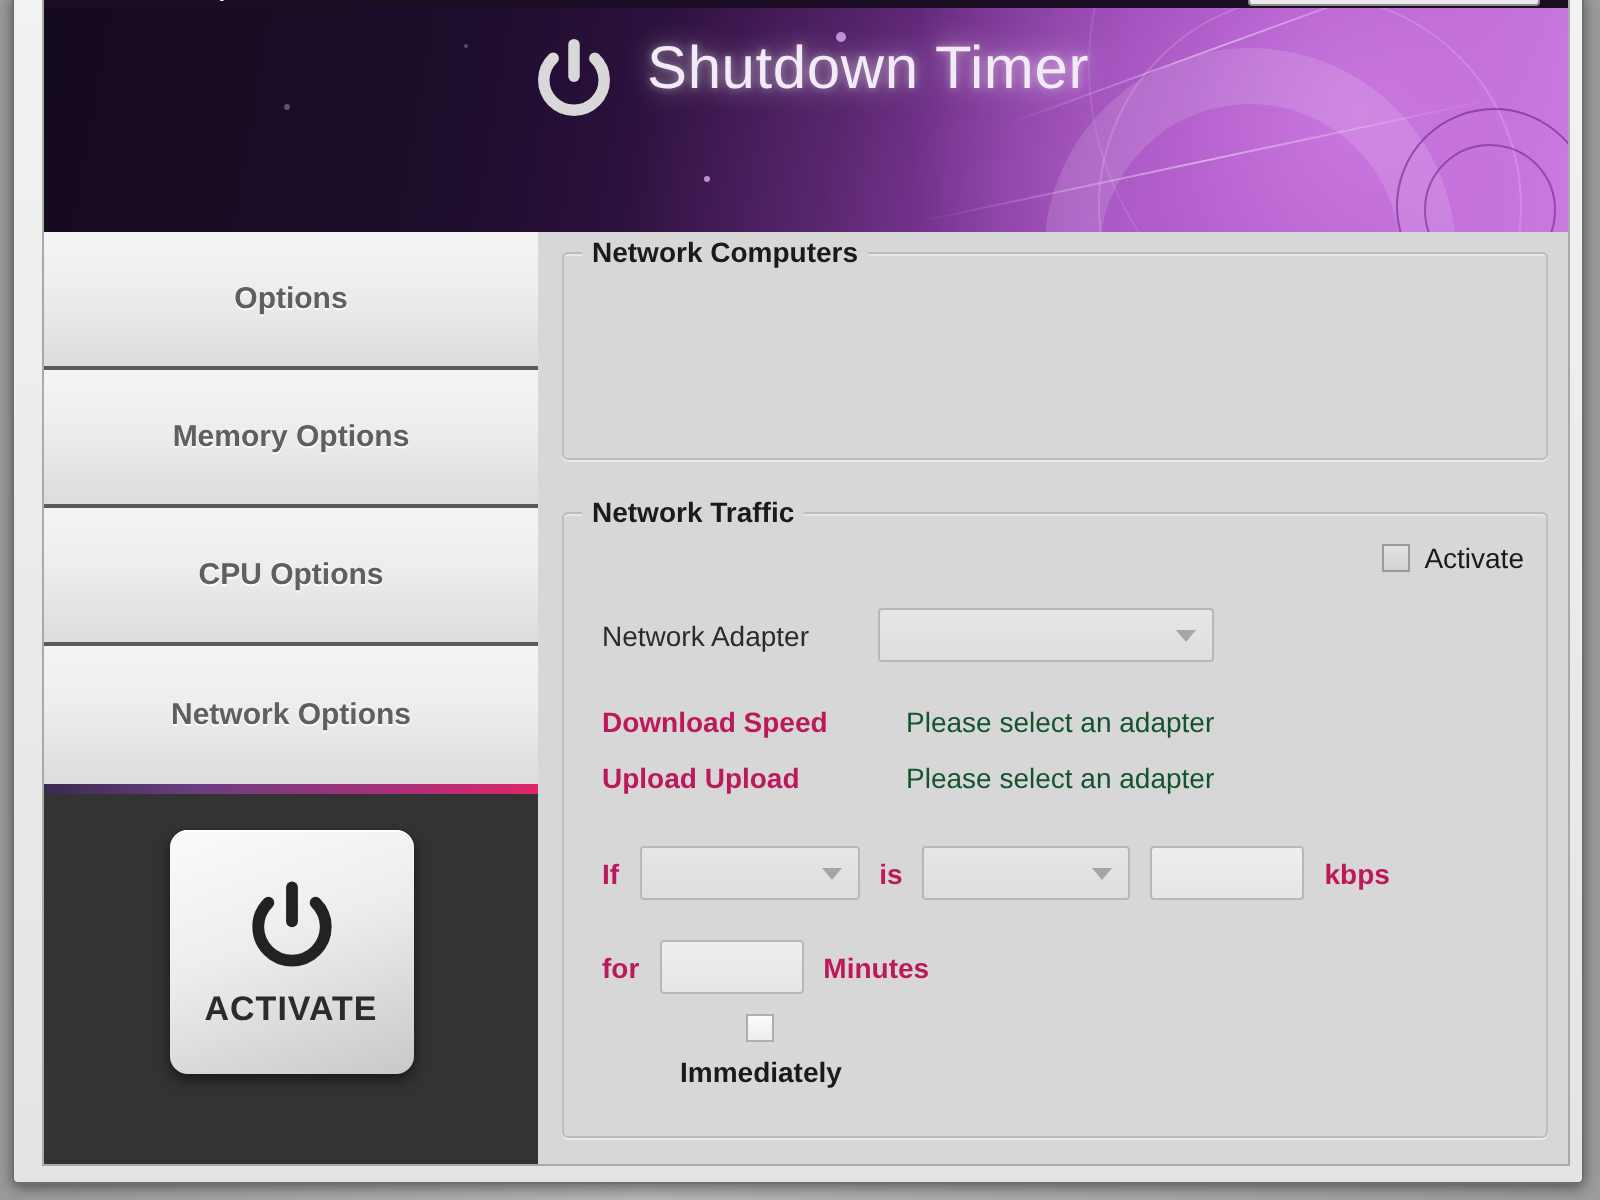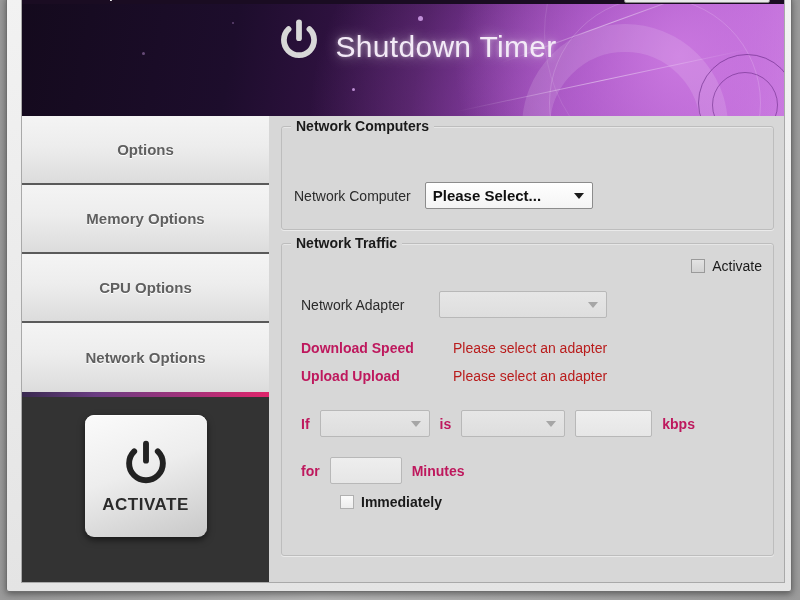--- a/index.html
+++ b/index.html
@@ -96,24 +96,24 @@
     height: 1px;
     background: linear-gradient(90deg, rgba(255,255,255,0), rgba(255,255,255,.45), rgba(255,255,255,0));
     pointer-events: none;
   }
   #streak1 { width: 300px; left: 430px; top: 88px; transform: rotate(-12deg); }
   #streak2 { width: 240px; left: 470px; top: 30px; transform: rotate(-20deg); }
   .speck { position: absolute; border-radius: 50%; background: rgba(230,180,255,.75); }
 
   #header-title-wrap {
     position: absolute;
-    left: 12px; top: 26px;
+    left: 0; top: 26px;
     width: 764px;
     display: flex;
-    align-items: flex-end;
+    align-items: flex-start;
     justify-content: center;
     gap: 14px;
   }
   #power-glyph-header { width: 46px; height: 46px; display: block; }
   #app-title {
     font-size: 30px;
     color: #f3eaf7;
     letter-spacing: .3px;
     text-shadow: 0 0 14px rgba(255,255,255,.55), 0 0 4px rgba(255,255,255,.4);
     white-space: nowrap;
@@ -218,21 +218,21 @@
     background: #d7d7d7;
     box-sizing: border-box;
     padding: 10px 12px 0 12px;
   }
   .groupbox {
     position: relative;
     border: 1px solid #bdbdbd;
     border-radius: 3px;
     background: #d7d7d7;
     box-shadow: inset 0 1px 0 #e6e6e6, 0 1px 0 #eaeaea;
-    margin-bottom: 13px;
+    margin-bottom: 26px;
     box-sizing: border-box;
   }
   .group-title {
     position: absolute;
     top: -9px;
     left: 9px;
     padding: 0 5px;
     background: #d7d7d7;
     font-size: 14px;
     font-weight: bold;
@@ -294,40 +294,40 @@
     width: 14px; height: 14px;
     border: 1px solid #9a9a9a;
     background: linear-gradient(180deg, #e3e3e3 0%, #d2d2d2 100%);
     box-sizing: border-box;
     flex: none;
   }
   .checkbox.light { background: linear-gradient(180deg, #fbfbfb 0%, #ededed 100%); border-color: #b0b0b0; }
   .checkbox-label { font-size: 14px; color: #1a1a1a; }
   .checkbox-label.bold { font-weight: bold; }
 
-  .value-text { font-size: 14px; color: #b91c1c; white-space: nowrap; }
+  .value-text { font-size: 14px; color: #14532d; white-space: nowrap; }
 
   
   #row-network-computer { position: absolute; left: 12px; top: 55px; gap: 14px; }
   #combo-network-computer { width: 168px; }
 
   
   #traffic-activate { position: absolute; right: 11px; top: 14px; }
   #row-network-adapter { position: absolute; left: 19px; top: 47px; gap: 34px; }
   #combo-network-adapter { width: 168px; }
   #row-download { position: absolute; left: 19px; top: 96px; }
   #row-upload { position: absolute; left: 19px; top: 124px; }
   .speed-label { width: 152px; }
   #row-condition { position: absolute; left: 19px; top: 166px; gap: 10px; }
   #combo-cond-metric { width: 110px; }
   #combo-cond-operator { width: 104px; }
   #input-cond-value { width: 77px; }
   #row-duration { position: absolute; left: 19px; top: 213px; gap: 10px; }
   #input-duration { width: 72px; }
-  #row-immediately { position: absolute; left: 58px; top: 250px; }
+  #row-immediately { position: absolute; left: 58px; top: 250px; flex-direction: column; }
 </style>
 </head>
 <body>
 
 <div id="desktop">
   <div id="win-frame">
     <div id="win-inner">
 
       <div id="header">
         <div class="ring" id="ring5"></div>
@@ -389,27 +389,20 @@
             <span id="activate-label">ACTIVATE</span>
           </div>
         </div>
       </div>
 
       <div id="content">
 
         <div class="groupbox" id="group-network-computers">
           <span class="group-title">Network Computers</span>
 
-          <div class="row" id="row-network-computer">
-            <span class="field-label">Network Computer</span>
-            <div class="combo" id="combo-network-computer">
-              <span class="combo-value">Please Select...</span>
-              <span class="caret"></span>
-            </div>
-          </div>
         </div>
 
         <div class="groupbox" id="group-network-traffic">
           <span class="group-title">Network Traffic</span>
 
           <div class="checkbox-wrap" id="traffic-activate">
             <span class="checkbox"></span>
             <span class="checkbox-label">Activate</span>
           </div>
 

